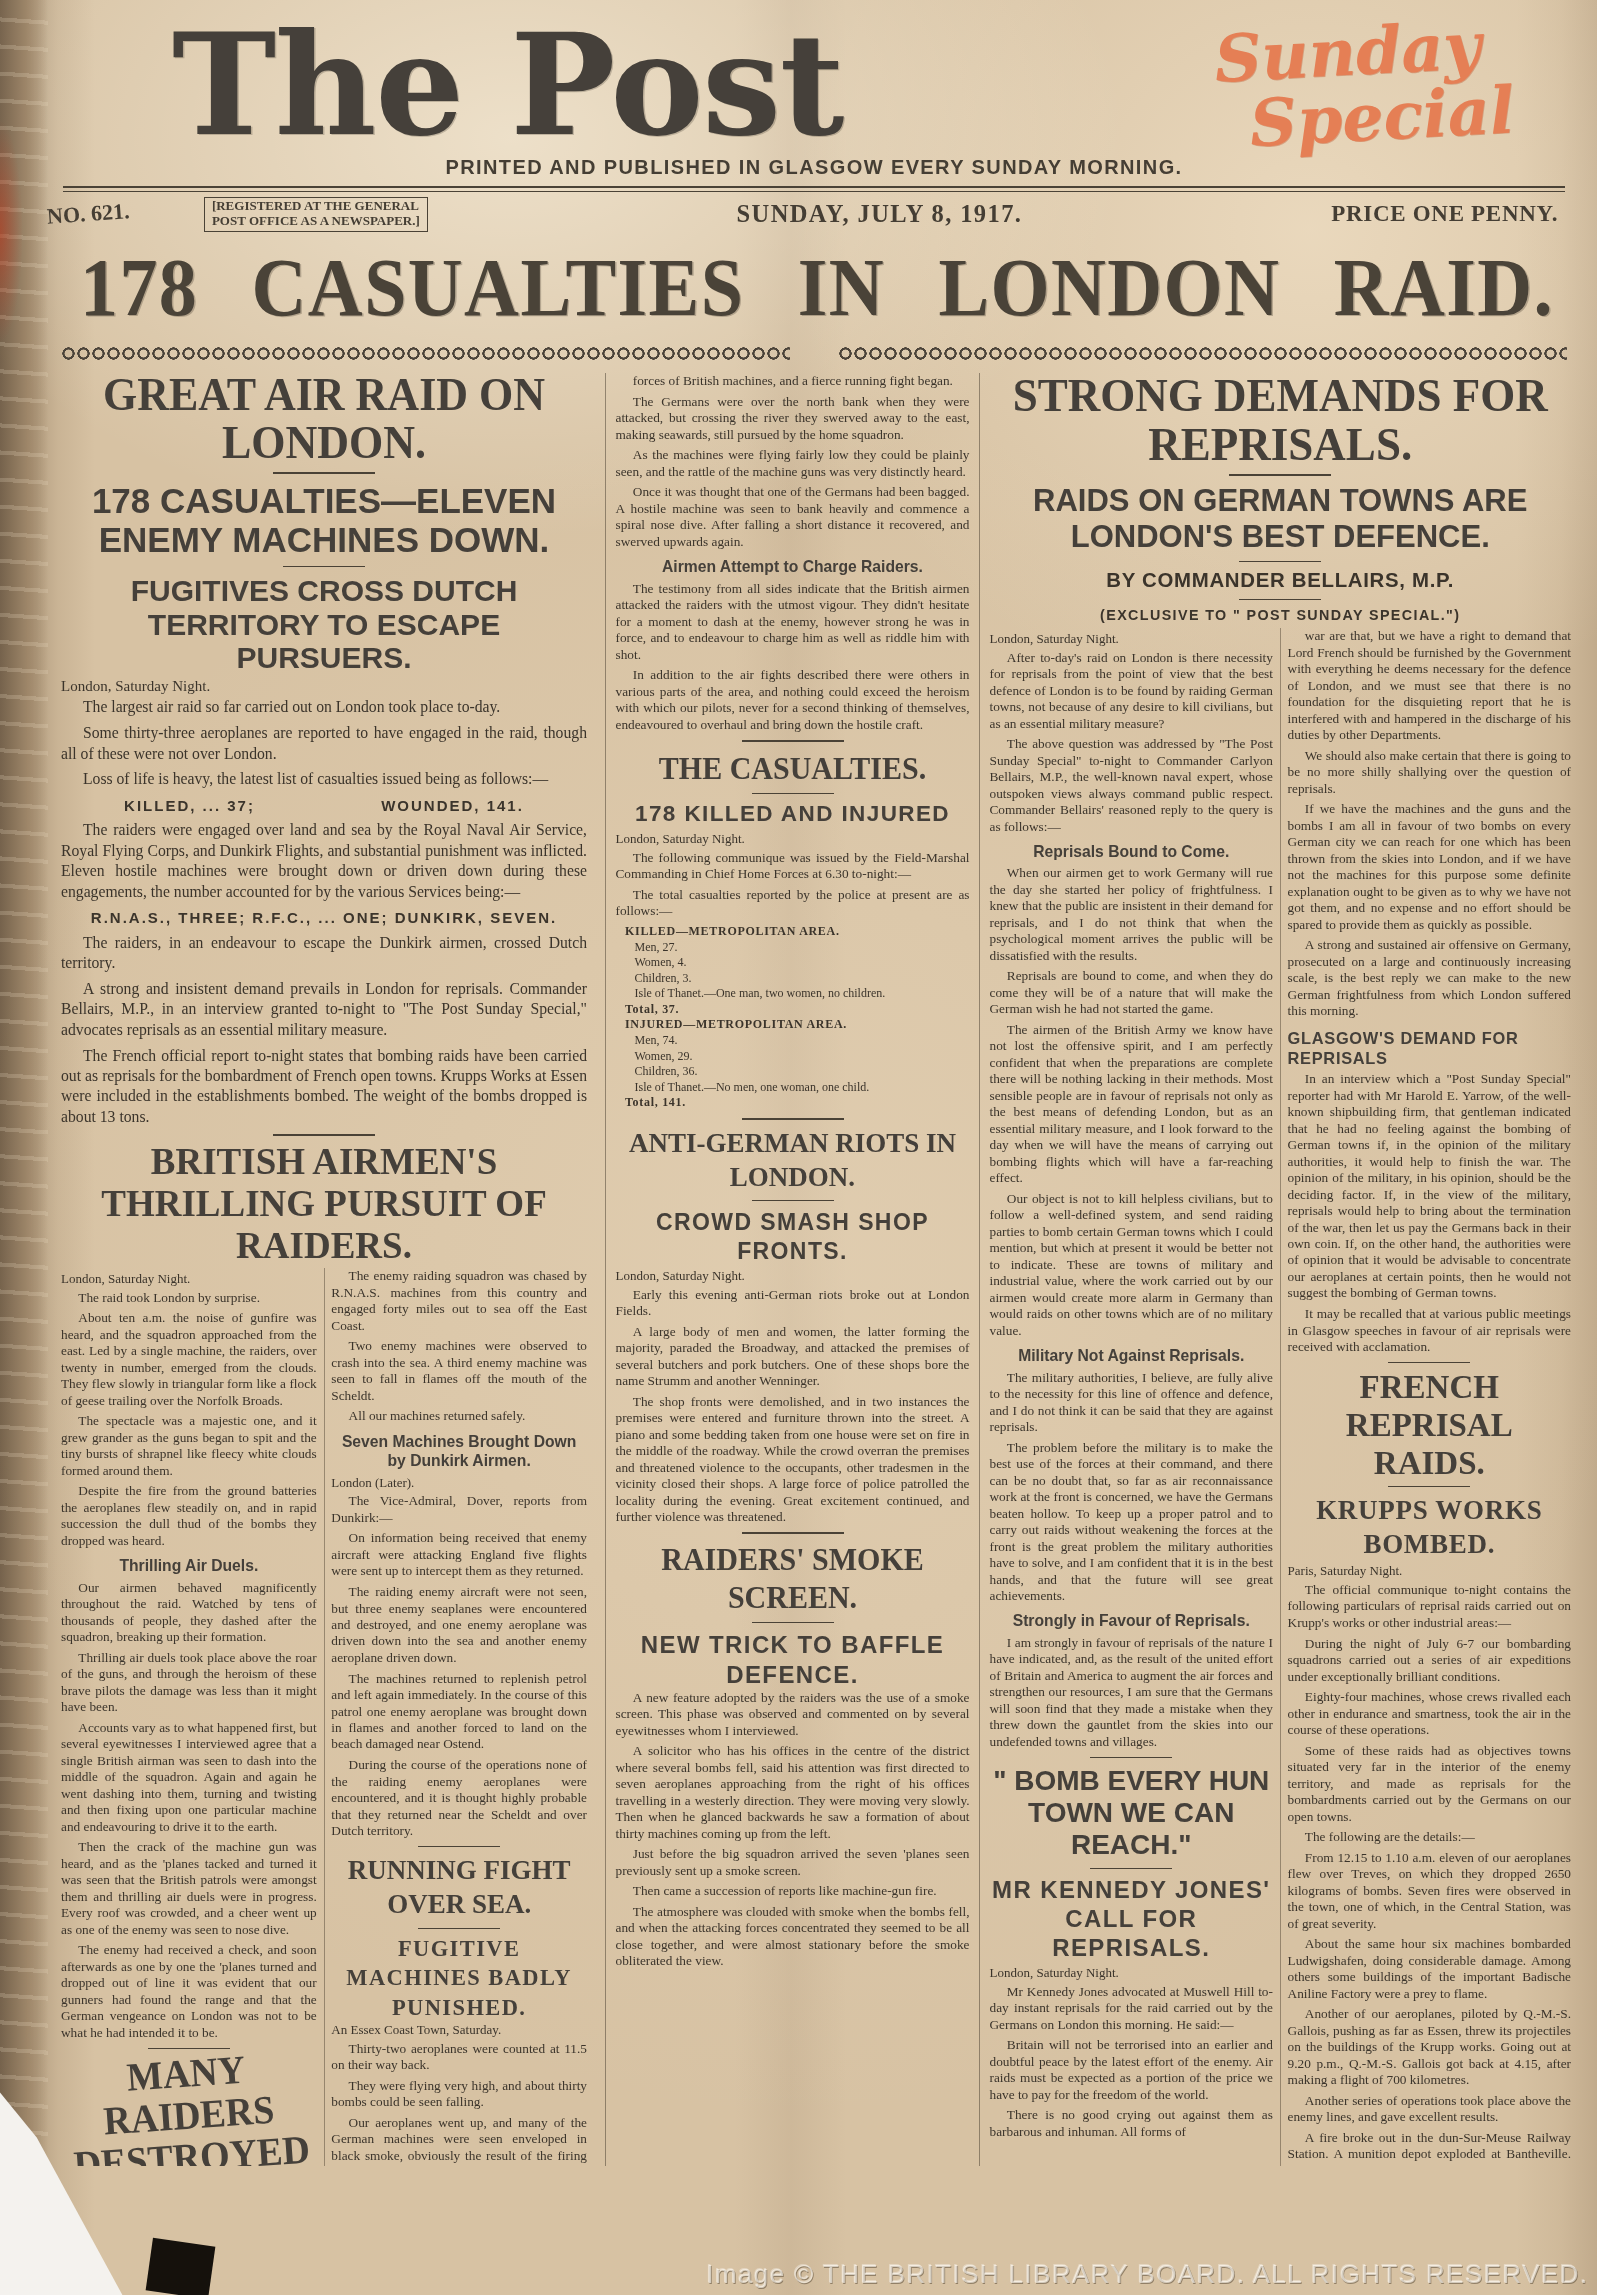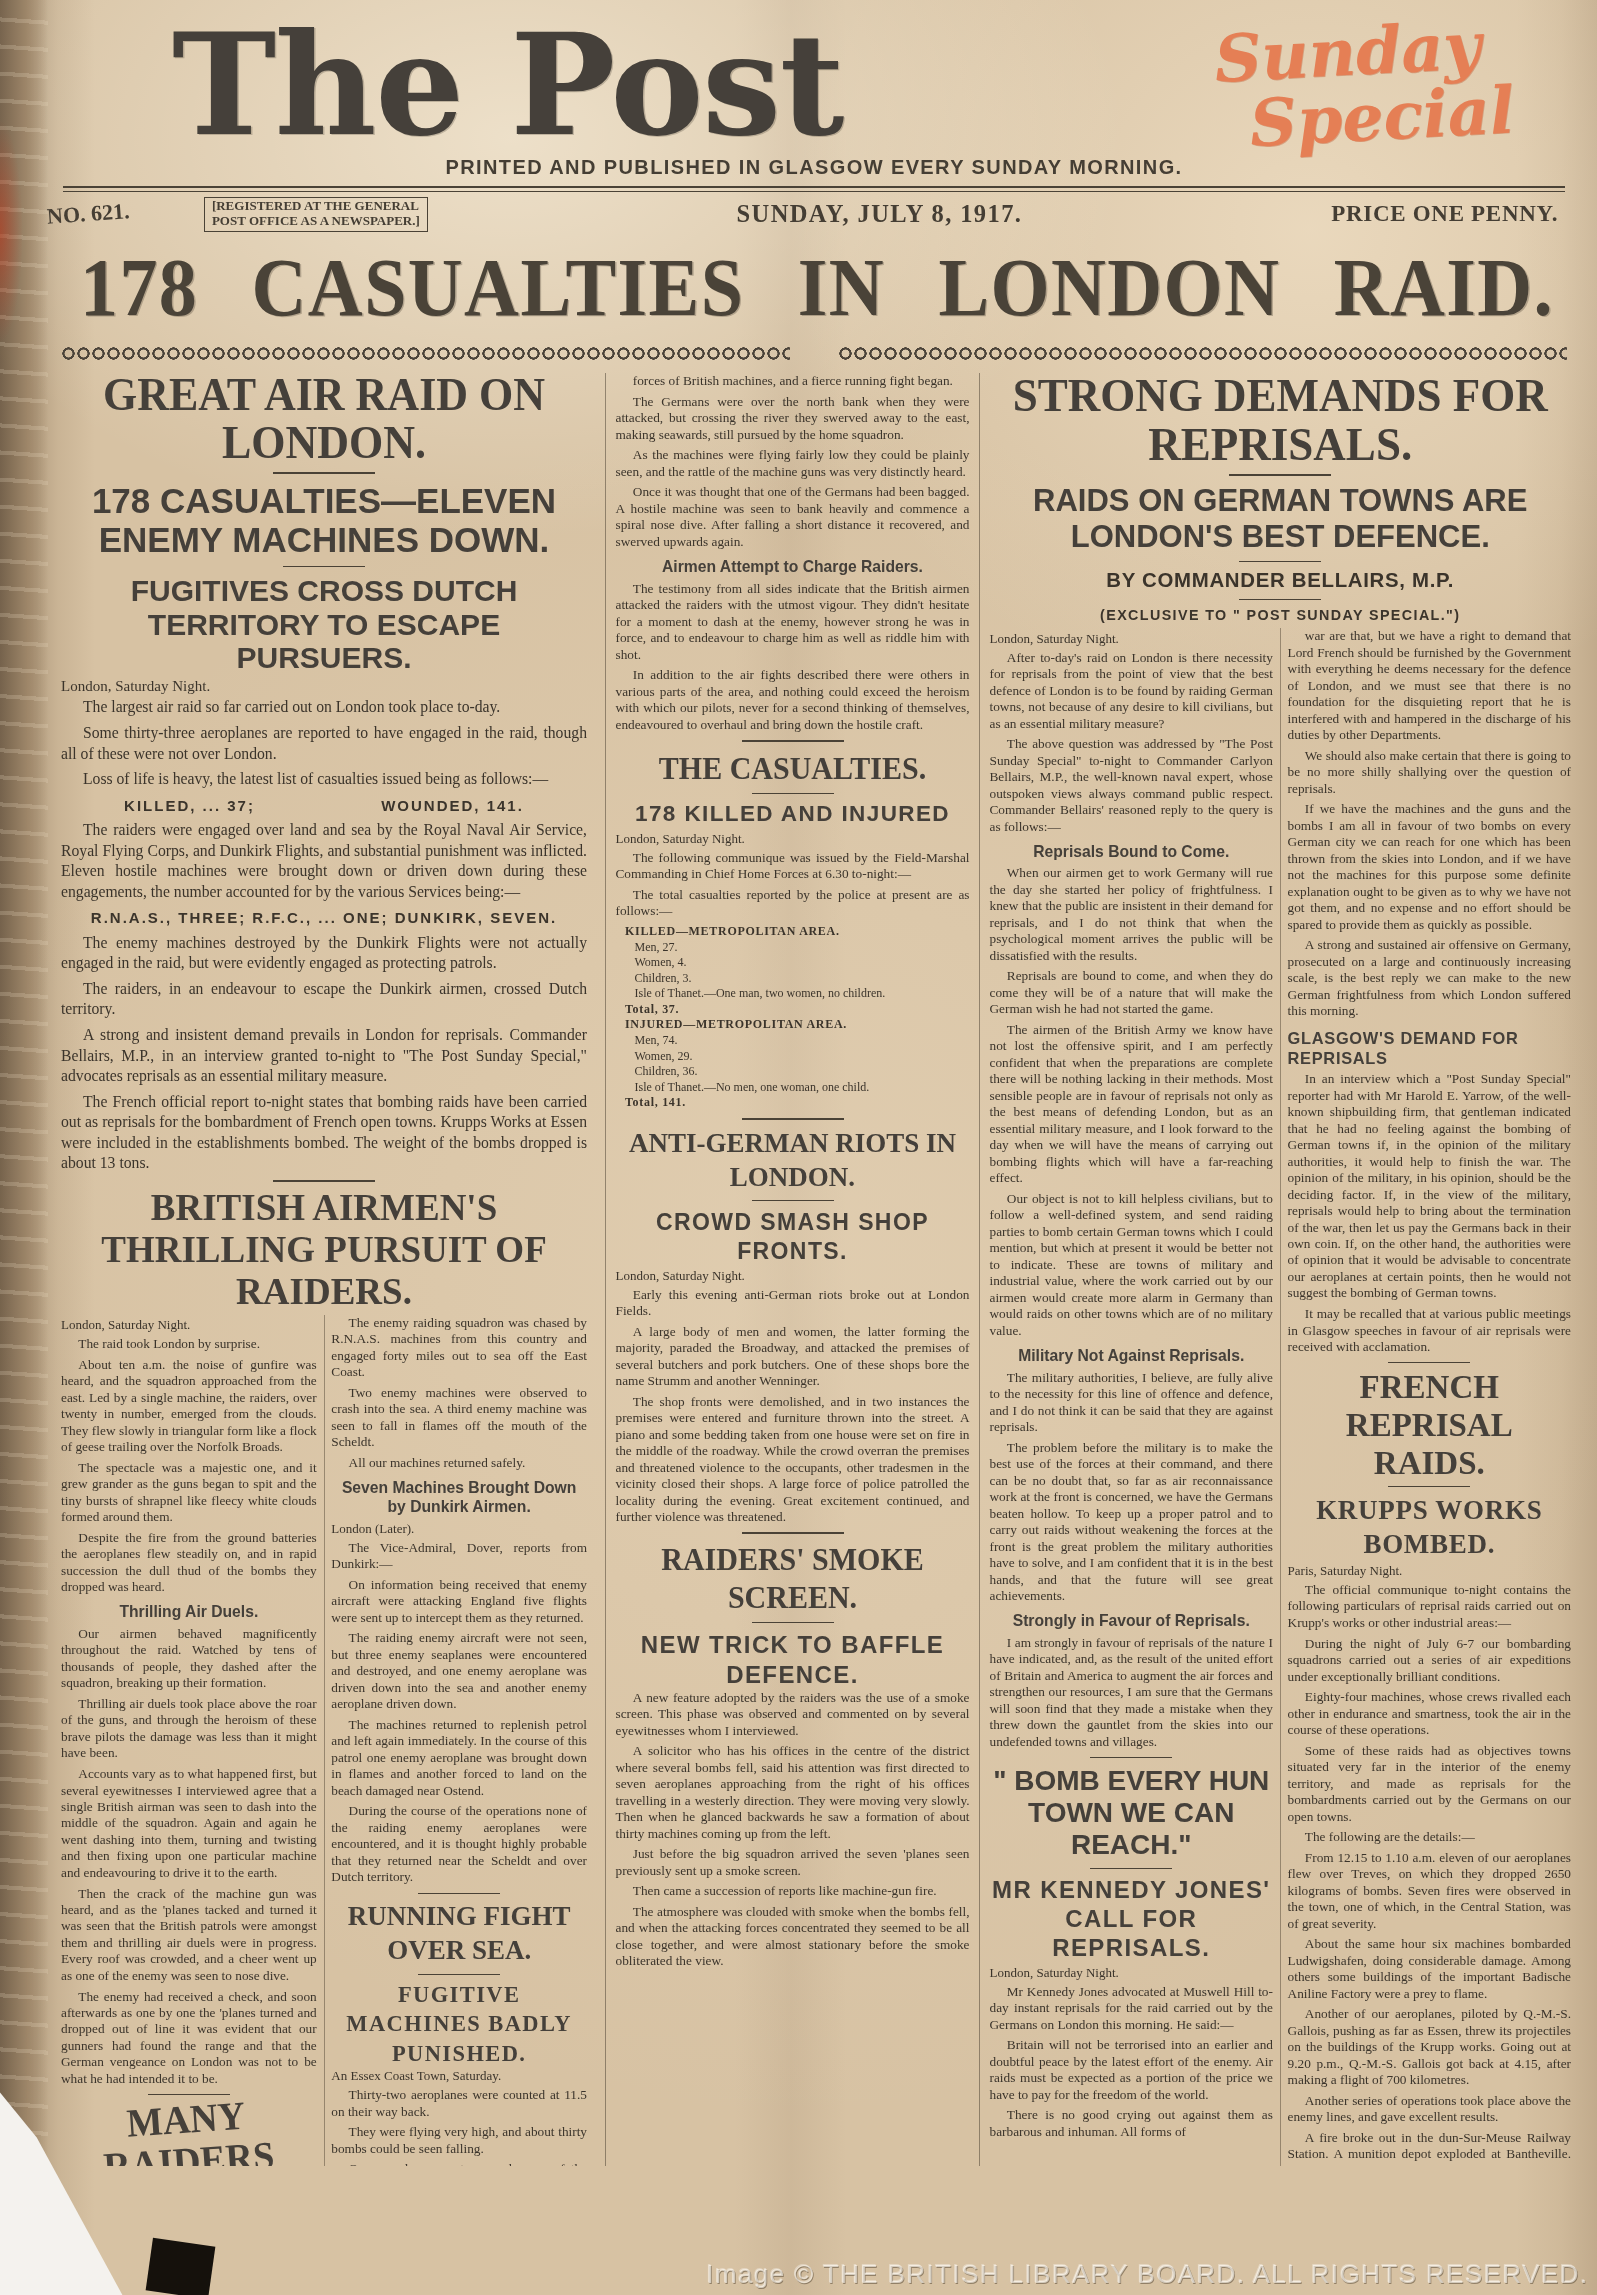--- a/index.html
+++ b/index.html
@@ -149,21 +149,20 @@
         <span>KILLED,  ...  37;</span>
         <span>WOUNDED,  141.</span>
       </div>
       <div class="lead">
           <p>The raiders were engaged over land and sea by the Royal Naval Air Service, Royal Flying Corps, and Dunkirk Flights, and substantial punishment was inflicted.  Eleven hostile machines were brought down or driven down during these engagements, the number accounted for by the various Services being:—</p>
         </div>
       <div class="stat-row single">
         <span>R.N.A.S., THREE;   R.F.C., ... ONE;   DUNKIRK, SEVEN.</span>
       </div>
       <div class="lead">
-          <p>The enemy machines destroyed by the Dunkirk Flights were not actually engaged in the raid, but were evidently engaged as protecting patrols.</p>
           <p>The raiders, in an endeavour to escape the Dunkirk airmen, crossed Dutch territory.</p>
           <p>A strong and insistent demand prevails in London for reprisals.  Commander Bellairs, M.P., in an interview granted to-night to "The Post Sunday Special," advocates reprisals as an essential military measure.</p>
           <p>The French official report to-night states that bombing raids have been carried out as reprisals for the bombardment of French open towns.  Krupps Works at Essen were included in the establishments bombed.  The weight of the bombs dropped is about 13 tons.</p>
         </div>
 
       <div class="sep"></div>
       <h3 class="h-serif h-pursuit">BRITISH AIRMEN'S THRILLING PURSUIT OF RAIDERS.</h3>
       <div class="twocol">
         <div class="tc first smalltext">
           <div class="dateline small">London, Saturday Night.</div>

